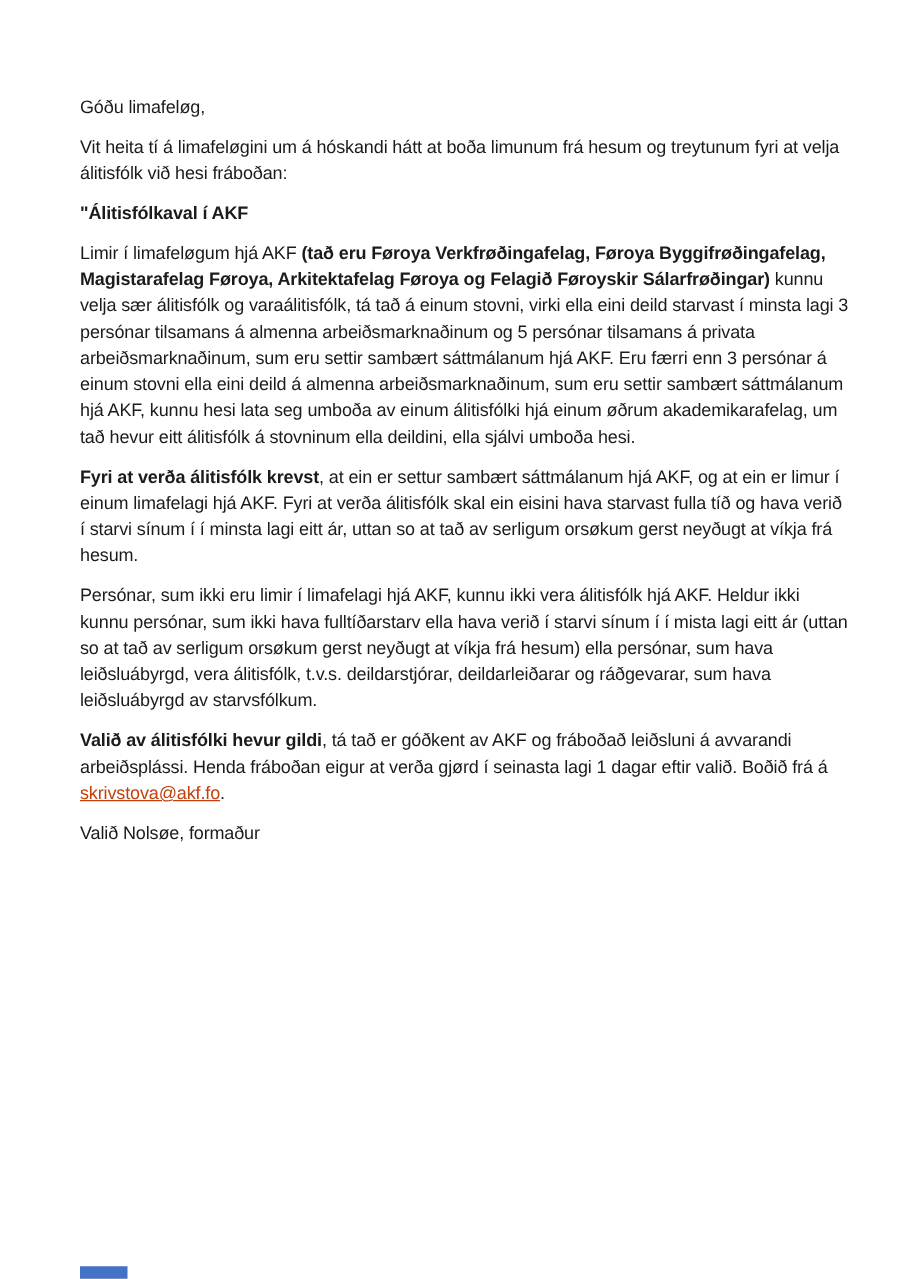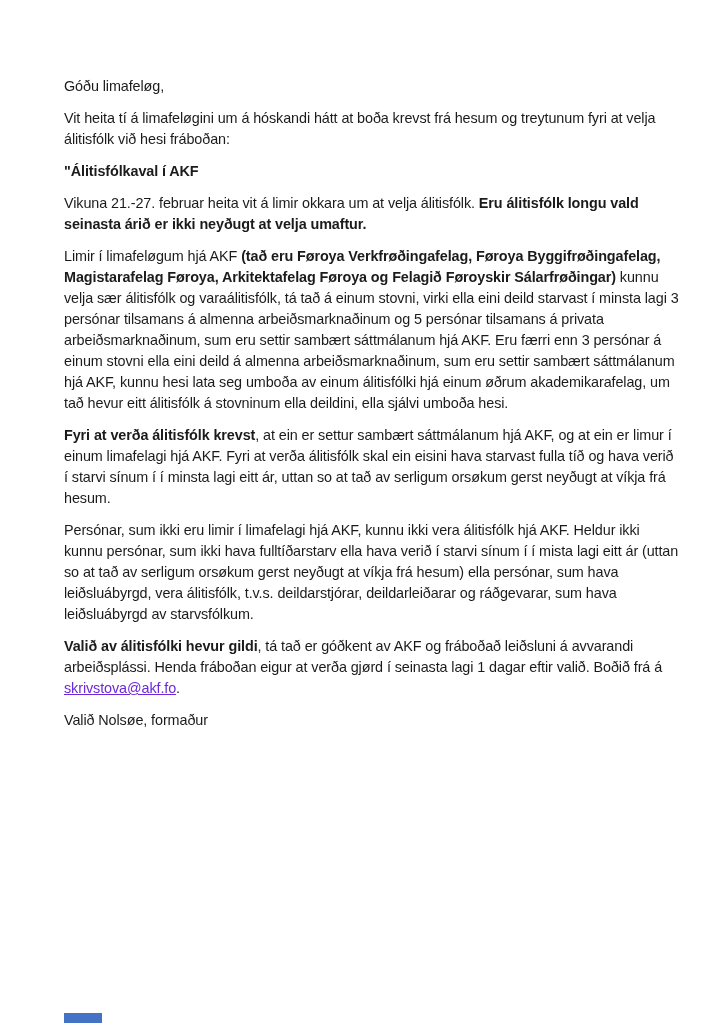--- a/index.html
+++ b/index.html
@@ -22,21 +22,21 @@
     width: 616px;
   }
   .page p {
     margin: 0 0 11px 0;
     font-size: 14.4px;
     line-height: 21px;
     letter-spacing: -0.1px;
   }
   .b { font-weight: bold; }
   a.link {
-    color: #6d28d9;
+    color: #c2410c;
     text-decoration: underline;
     cursor: pointer;
   }
   .sig div {
     font-size: 14.4px;
     line-height: 21px;
     letter-spacing: -0.1px;
   }
   .bottom-fragment {
     position: absolute;
@@ -51,30 +51,27 @@
 <body>
 
 <div class="page">
 
   <p>
     <span>Góðu limafeløg,</span>
   </p>
 
 
   <p>
-    <span>Vit heita tí á limafeløgini um á hóskandi hátt at boða krevst frá hesum og treytunum fyri at velja álitisfólk við hesi fráboðan:</span>
+    <span>Vit heita tí á limafeløgini um á hóskandi hátt at boða limunum frá hesum og treytunum fyri at velja álitisfólk við hesi fráboðan:</span>
   </p>
 
   <p>
     <span class="b">"Álitisfólkaval í AKF</span>
   </p>
 
-  <p>
-    <span>Vikuna 21.-27. februar heita vit á limir okkara um at velja álitisfólk. </span><span class="b">Eru álitisfólk longu vald seinasta árið er ikki neyðugt at velja umaftur.</span>
-  </p>
 
   <p>
     <span>Limir í limafeløgum hjá AKF </span><span class="b">(tað eru Føroya Verkfrøðingafelag, Føroya Byggifrøðingafelag, Magistarafelag Føroya, Arkitektafelag Føroya og Felagið Føroyskir Sálarfrøðingar)</span><span> kunnu velja sær álitisfólk og varaálitisfólk, tá tað á einum stovni, virki ella eini deild starvast í minsta lagi 3 persónar tilsamans á almenna arbeiðsmarknaðinum og 5 persónar tilsamans á privata arbeiðsmarknaðinum, sum eru settir sambært sáttmálanum hjá AKF. Eru færri enn 3 persónar á einum stovni ella eini deild á almenna arbeiðsmarknaðinum, sum eru settir sambært sáttmálanum hjá AKF, kunnu hesi lata seg umboða av einum álitisfólki hjá einum øðrum akademikarafelag, um tað hevur eitt álitisfólk á stovninum ella deildini, ella sjálvi umboða hesi.</span>
   </p>
 
   <p>
     <span class="b">Fyri at verða álitisfólk krevst</span><span>, at ein er settur sambært sáttmálanum hjá AKF, og at ein er limur í einum limafelagi hjá AKF. Fyri at verða álitisfólk skal ein eisini hava starvast fulla tíð og hava verið í starvi sínum í í minsta lagi eitt ár, uttan so at tað av serligum orsøkum gerst neyðugt at víkja frá hesum.</span>
   </p>
 
   <p>

